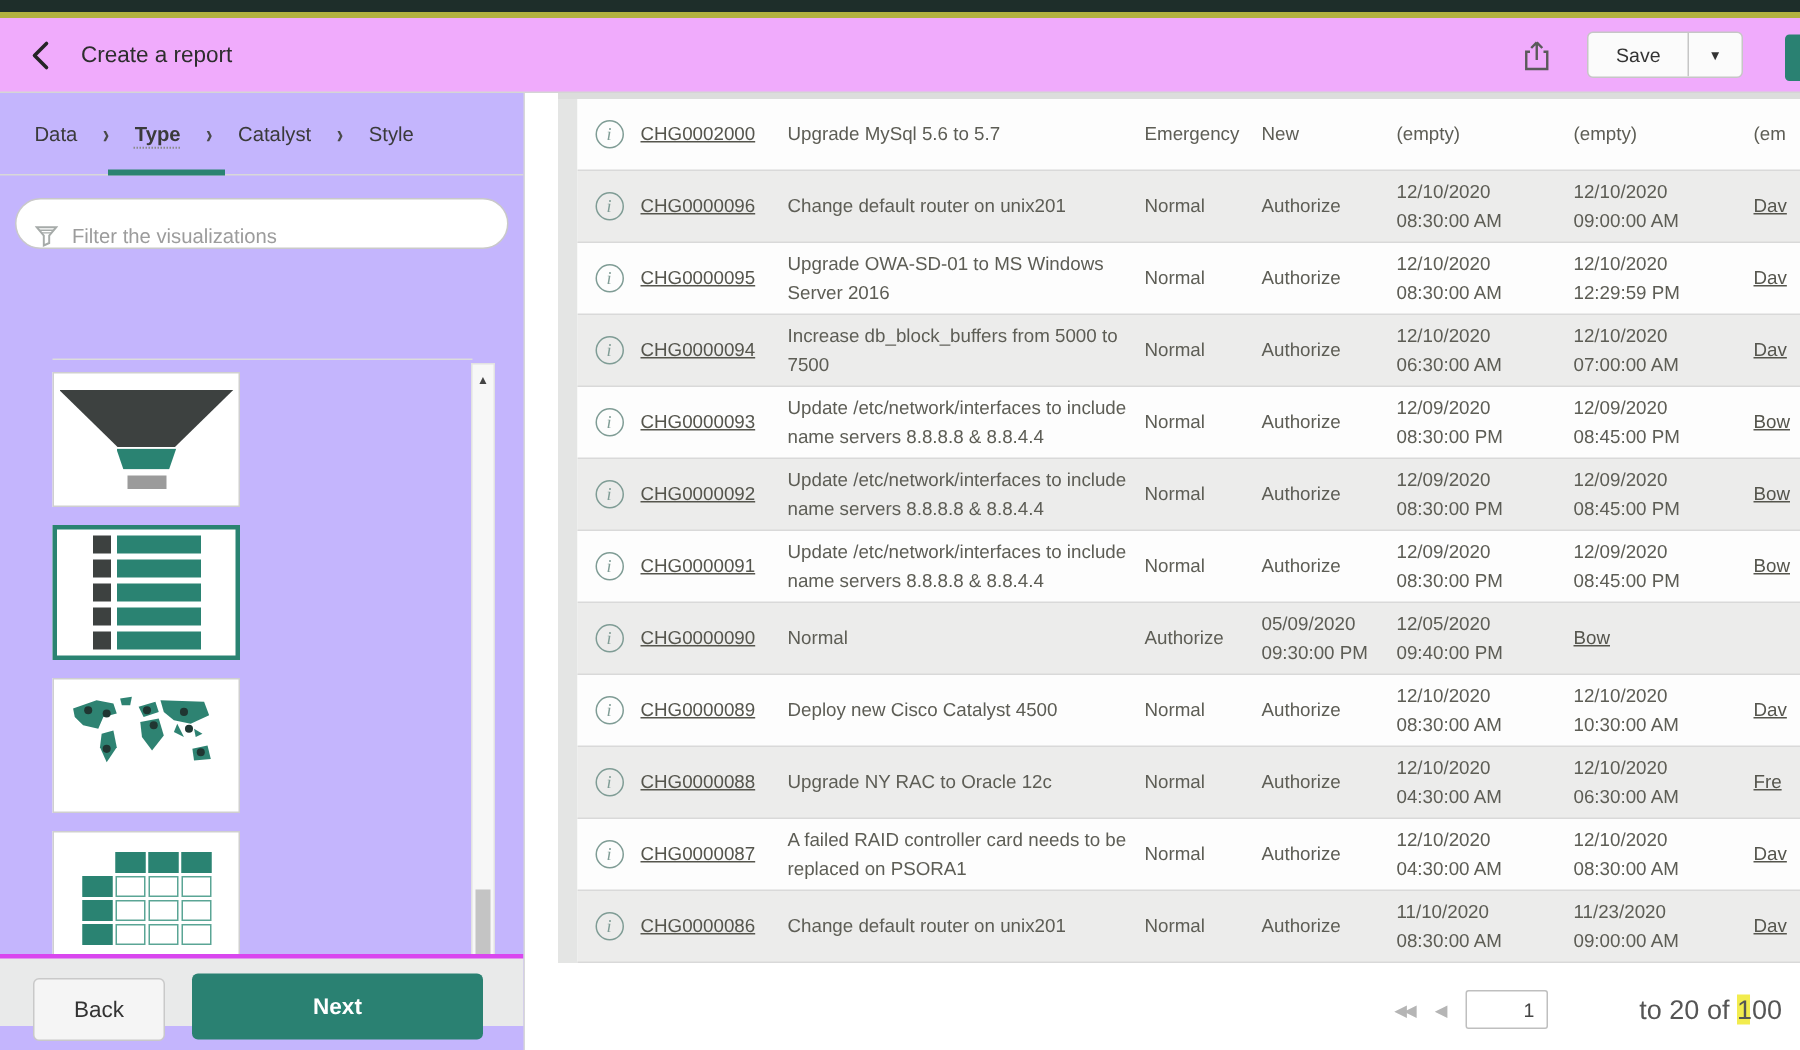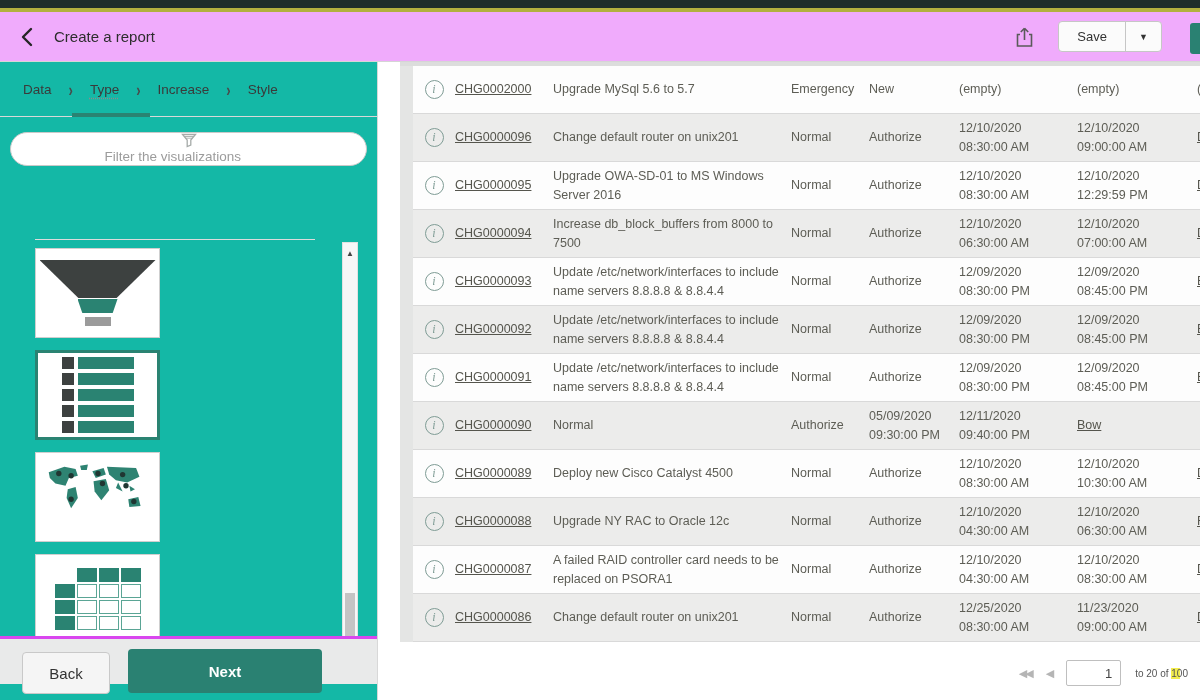--- a/index.html
+++ b/index.html
@@ -15,33 +15,33 @@
   .page-title { margin-left:20px; font-size:15px; color:#2d2d2d; }
   .header-right { position:absolute; right:38px; top:0; height:100%; display:flex; align-items:center; gap:24px; }
   .share-btn { display:flex; align-items:center; }
   .save-split { display:flex; height:31px; border:1px solid #c6c6c6; border-radius:4px; background:#fbfbfb; overflow:hidden; }
   .save-main { padding:0 18px; font-size:13px; color:#333; display:flex; align-items:center; border:none; background:transparent; cursor:pointer; font-family:inherit;text-align:right; }
   .save-caret { width:36px; display:flex; align-items:center; justify-content:center; border-left:1px solid #c6c6c6; cursor:pointer; font-size:9px; color:#333; }
   .edge-teal-btn { position:absolute; right:0; top:11px; width:10px; height:31px; background:#2a8172; border-radius:3px 0 0 3px; }
 
   
   .body-wrap { display:flex; height:638px; position:relative; }
-  .left-panel { width:378px; background:#14b8a6; border-right:1px solid #d8d8d8; position:relative; overflow:hidden; }
+  .left-panel { width:350px; background:#c4b5fd; border-right:1px solid #d8d8d8; position:relative; overflow:hidden; }
   .main-area { flex:1; position:relative; background:#fff; overflow:hidden; }
 
   
   .breadcrumbs { height:55px; border-bottom:1px solid #d8d8d8; display:flex; align-items:center; gap:17px; padding-left:23px; position:relative; }
   .crumb { font-size:13.5px; color:#3a3a3a; cursor:pointer; }
-  .crumb.active { text-decoration:underline dotted #8a8a8a; text-underline-offset:4px; }
+  .crumb.active { text-decoration:underline dotted #8a8a8a; text-underline-offset:4px;font-weight:bold; }
   .crumb-sep { color:#4a4a4a; font-size:13px; font-weight:bold; transform:scaleY(1.35); }
   .active-bar { position:absolute; left:72px; bottom:-1px; width:78px; height:4px; background:#2a8372; }
 
   
   .filter-box { margin:15px 10px 0 10px; height:34px; border:1.5px solid #c9c9c9; border-radius:17px;
-                display:flex; align-items:center; padding:0 12px; background:#fff;flex-direction:column; }
+                display:flex; align-items:flex-end; padding:0 12px; background:#fff; }
   .filter-box input { border:none; outline:none; flex:1; font-size:13.5px; margin-left:9px; font-family:inherit; color:#444; background:transparent; }
   .filter-box input::placeholder { color:#9c9c9c; }
 
   .list-top-line { position:absolute; left:35px; width:280px; top:177px; border-top:1px solid #dcdcdc; }
 
   
   .viz-list { position:absolute; top:180px; left:0; right:0; bottom:48px; overflow:hidden; }
   .viz-card { width:125px; min-height:90px; margin:0 0 12px 35px; background:#fff; border:1px solid #cfcfcf;
               display:flex; align-items:center; justify-content:center; cursor:pointer; }
   .viz-card:first-child { margin-top:6px; }
@@ -90,21 +90,21 @@
   .info-icon { width:19px; height:19px; border:1.5px solid #7f9c95; border-radius:50%; color:#7f9c95;
                font-size:12px; font-family:"Liberation Serif","DejaVu Serif",serif; font-style:italic;
                display:flex; align-items:center; justify-content:center; cursor:pointer; }
   .chg-link, .assigned-link { color:#55554d; text-decoration:underline; cursor:pointer; }
 
   
   .pagination { display:flex; align-items:center; justify-content:flex-end; gap:14px; margin:18px 12px 0 0; }
   .pg-arrows { color:#b5b5b5; font-size:11px; letter-spacing:-2px; cursor:pointer; user-select:none; }
   .pg-input { width:55px; height:26px; border:1px solid #bfbfbf; border-radius:2px; text-align:right;
               padding-right:8px; font-size:13px; color:#444; font-family:inherit; }
-  .pg-range { font-size:10px; color:#555; }
+  .pg-range { font-size:18px; color:#555;margin-left:47px; }
   .pg-total { background:linear-gradient(90deg,#f2ec4e 0 9px,transparent 9px); }
 
   svg { display:block; }
 </style>
 </head>
 <body>
 
 <div class="topbar-dark"></div>
 <div class="topbar-accent"></div>
 
@@ -133,21 +133,21 @@
 </div>
 
 <div class="body-wrap">
 
   <div class="left-panel">
     <div class="breadcrumbs">
       <span class="crumb">Data</span>
       <span class="crumb-sep">›</span>
       <span class="crumb active">Type</span>
       <span class="crumb-sep">›</span>
-      <span class="crumb">Increase</span>
+      <span class="crumb">Catalyst</span>
       <span class="crumb-sep">›</span>
       <span class="crumb">Style</span>
       <span class="active-bar"></span>
     </div>
 
     <div class="filter-box">
       <svg width="16" height="15" viewBox="0 0 16 15">
         <path d="M1.5 1.5 H14.5 L9.8 7 V12 L6.2 13.6 V7 Z" fill="none" stroke="#a6aba9" stroke-width="1.3"></path>
         <path d="M3 3.5 H13 M4.5 5.2 H11.5" stroke="#a6aba9" stroke-width="0.9"></path>
       </svg>
@@ -286,21 +286,21 @@
             <div class="cell">Authorize</div>
             <div class="cell">12/10/2020 08:30:00 AM</div>
             <div class="cell">12/10/2020 12:29:59 PM</div>
             <div class="cell"><a class="assigned-link">Dav</a></div>
           </div>
           <div class="row alt">
             <div class="cell icon-cell">
               <span class="info-icon">i</span>
             </div>
             <div class="cell"><a class="chg-link">CHG0000094</a></div>
-            <div class="cell">Increase db_block_buffers from 8000 to 7500</div>
+            <div class="cell">Increase db_block_buffers from 5000 to 7500</div>
             <div class="cell">Normal</div>
             <div class="cell">Authorize</div>
             <div class="cell">12/10/2020 06:30:00 AM</div>
             <div class="cell">12/10/2020 07:00:00 AM</div>
             <div class="cell"><a class="assigned-link">Dav</a></div>
           </div>
           <div class="row">
             <div class="cell icon-cell">
               <span class="info-icon">i</span>
             </div>
@@ -337,21 +337,21 @@
             <div class="cell"><a class="assigned-link">Bow</a></div>
           </div>
           <div class="row alt">
             <div class="cell icon-cell">
               <span class="info-icon">i</span>
             </div>
             <div class="cell"><a class="chg-link">CHG0000090</a></div>
             <div class="cell">Normal</div>
             <div class="cell">Authorize</div>
             <div class="cell">05/09/2020 09:30:00 PM</div>
-            <div class="cell">12/11/2020 09:40:00 PM</div>
+            <div class="cell">12/05/2020 09:40:00 PM</div>
             <div class="cell"><a class="assigned-link">Bow</a></div>
           </div>
           <div class="row">
             <div class="cell icon-cell">
               <span class="info-icon">i</span>
             </div>
             <div class="cell"><a class="chg-link">CHG0000089</a></div>
             <div class="cell">Deploy new Cisco Catalyst 4500</div>
             <div class="cell">Normal</div>
             <div class="cell">Authorize</div>
@@ -384,21 +384,21 @@
             <div class="cell"><a class="assigned-link">Dav</a></div>
           </div>
           <div class="row alt">
             <div class="cell icon-cell">
               <span class="info-icon">i</span>
             </div>
             <div class="cell"><a class="chg-link">CHG0000086</a></div>
             <div class="cell">Change default router on unix201</div>
             <div class="cell">Normal</div>
             <div class="cell">Authorize</div>
-            <div class="cell">12/25/2020 08:30:00 AM</div>
+            <div class="cell">11/10/2020 08:30:00 AM</div>
             <div class="cell">11/23/2020 09:00:00 AM</div>
             <div class="cell"><a class="assigned-link">Dav</a></div>
           </div>
         </div>
       <div class="pagination">
         <span class="pg-arrows">◀◀</span>
         <span class="pg-arrows">◀</span>
         <input class="pg-input" value="1" style="">
         <span class="pg-range">
           <span>to 20 of</span>

